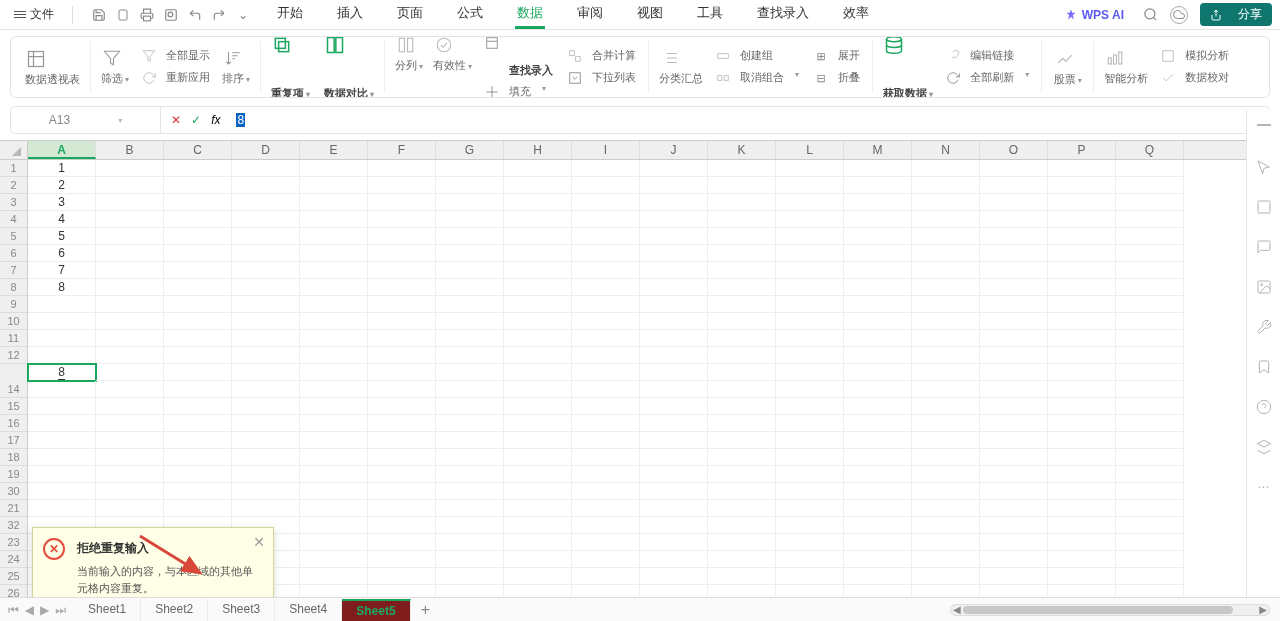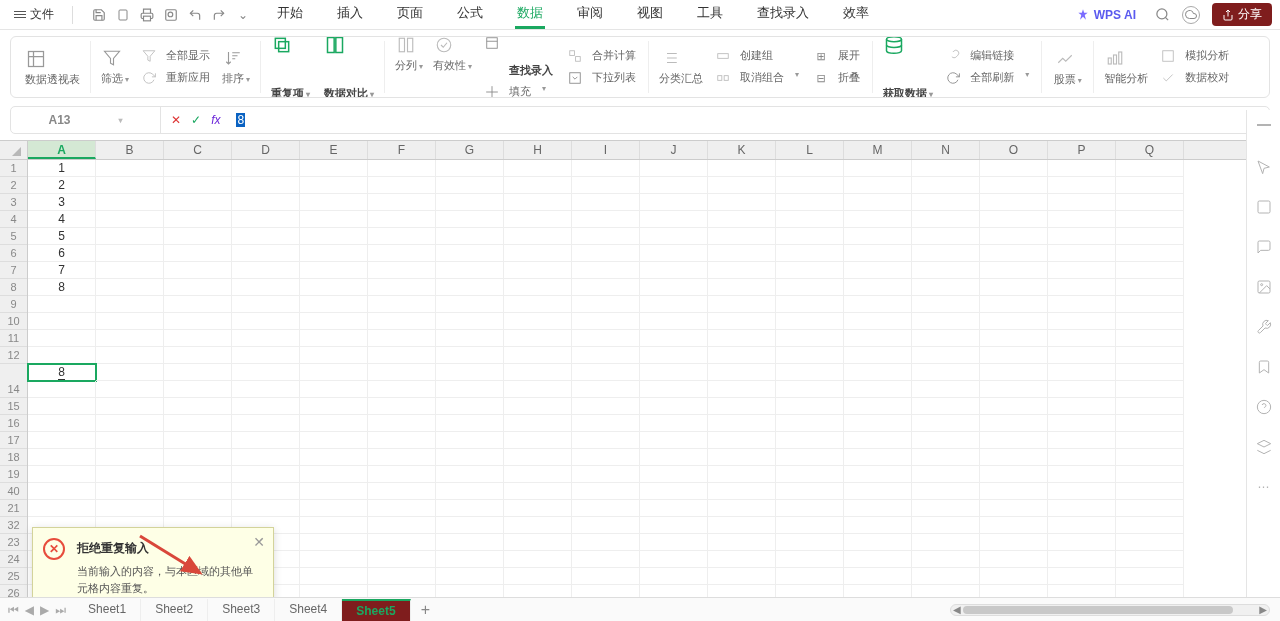--- a/index.html
+++ b/index.html
@@ -11,42 +11,42 @@
 .hamburger { width: 12px; display: flex; flex-direction: column; gap: 2px; }
 .hamburger span { height: 1px; background: #555; }
 .qat-icons { display: flex; gap: 8px; margin-left: 6px; align-items: center; }
 .qat-icon { width: 16px; height: 16px; color: #888; display: flex; align-items: center; justify-content: center; }
 .sep { width: 1px; height: 18px; background: #ddd; margin: 0 6px; }
 .tabs { display: flex; gap: 30px; margin-left: 18px; }
 .tab { padding: 4px 2px; color: #333; cursor: pointer; font-size: 13px; }
 .tab.active { color: #1aa860; font-weight: 400; border-bottom: 3px solid #1aa860; }
 .menubar-right { margin-left: auto; display: flex; gap: 12px; align-items: center; }
 .wps-ai { display: flex; gap: 4px; align-items: center; color: #5a5aef; font-weight: 600; padding: 2px 6px; }
-.share-btn { background: #7f1d1d; color: #fff; border-radius: 4px; padding: 3px 10px; display: flex; align-items: center; gap: 4px; font-size: 12px; }
+.share-btn { background: #0f766e; color: #fff; border-radius: 4px; padding: 3px 10px; display: flex; align-items: center; gap: 16px; font-size: 12px; }
 .cloud-icon { width: 18px; height: 18px; border: 1px solid #aaa; border-radius: 50%; display:flex; align-items:center; justify-content:center; }
 
 
 .ribbon-wrap { padding: 6px 10px; }
 .ribbon { border: 1px solid #e3e3e3; border-radius: 6px; height: 62px; display: flex; align-items: stretch; padding: 4px 4px; gap: 0; overflow: hidden; }
 .rb-group { display: flex; flex-direction: column; justify-content: center; align-items: center; padding: 0 10px; border-right: 1px solid #eee; min-width: 52px; }
 .rb-group.nobr { border-right: none; }
 .rb-big { display:flex; flex-direction:column; gap:2px; color:#666; font-size:11px; }
 .rb-big .ico { width: 22px; height: 22px; display:flex; align-items:center; justify-content:center; color:#888; }
 .rb-stack { display:flex; flex-direction:column; gap: 4px; justify-content:center; }
 .rb-small { display:flex; gap:9px; color:#666; font-size:11px; padding: 1px 2px; }
 .rb-small .ico { width:16px; height:16px; display:flex; align-items:center; justify-content:center; color:#888; }
 .rb-label.b { font-weight:600; color:#444;margin-top:28px; }
 .caret { font-size: 8px; color:#999; margin-left:2px; }
 
 
 .fbar { display:flex; align-items:center; height: 28px; border: 1px solid #e3e3e3; border-radius: 5px; margin: 2px 10px 6px 10px; }
-.name-box { width: 150px; text-align:center; color:#888; border-right: 1px solid #e3e3e3; height:100%; display:flex; align-items:center; justify-content:center; gap: 48px; font-weight: bold;}
+.name-box { width: 150px; text-align:center; color:#888; border-right: 1px solid #e3e3e3; height:100%; display:flex; align-items:center; justify-content:center; gap: 48px;}
 .name-box .dd { color:#bbb; font-size:8px;}
 .fbar-btns { display:flex; gap:10px; padding: 0 10px; align-items:center; }
-.fbar-btns span { color: #6d28d9; font-style: italic; }
+.fbar-btns span { color: #000000; font-style: italic; }
 .fbar-btns .x { color:#d33; font-style: normal;}
 .fbar-btns .v { color:#1aa860; font-style: normal;}
 .fbar-input { flex:1; padding: 0 6px; color:#333; }
 .fbar-input span { background: #0a62c2; color:#fff; padding: 0 1px; }
 
 
 .grid-area { position: relative; height: 460px; border-top: 1px solid #ccc; display:flex; }
 .corner { width: 28px; height: 19px; background: #efefef; border-right:1px solid #ccc; border-bottom:1px solid #ccc; position:absolute; left:0; top:0; display:flex; align-items:center; justify-content:center;}
 .corner div { width:0; height:0; border-right: 9px solid #b8b8b8; border-top: 9px solid transparent; margin-left:6px; margin-top:2px;}
 .col-headers { position:absolute; left:28px; top:0; right:24px; height:19px; display:flex; background:#efefef; border-bottom:1px solid #ccc;}
@@ -496,21 +496,21 @@
       <div class="rh">10</div>
       <div class="rh">11</div>
       <div class="rh">12</div>
       <div class="rh sel">13</div>
       <div class="rh">14</div>
       <div class="rh">15</div>
       <div class="rh">16</div>
       <div class="rh">17</div>
       <div class="rh">18</div>
       <div class="rh">19</div>
-      <div class="rh">40</div>
+      <div class="rh">30</div>
       <div class="rh">21</div>
       <div class="rh">32</div>
       <div class="rh">23</div>
       <div class="rh">24</div>
       <div class="rh">25</div>
       <div class="rh">26</div>
     </div>
   <div class="cells" id="cells">
       <div class="row">
         <div class="cell">1</div>

